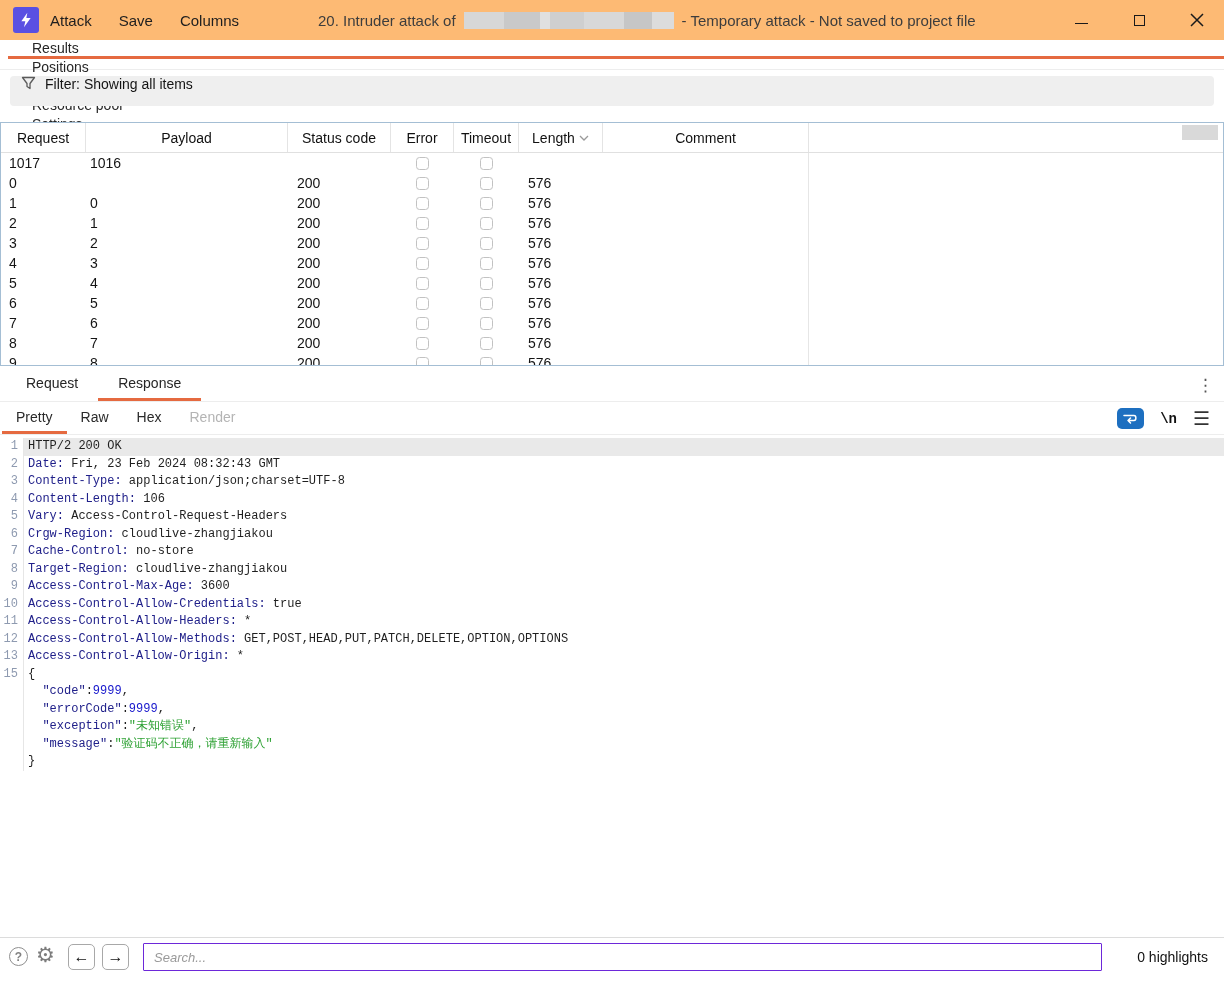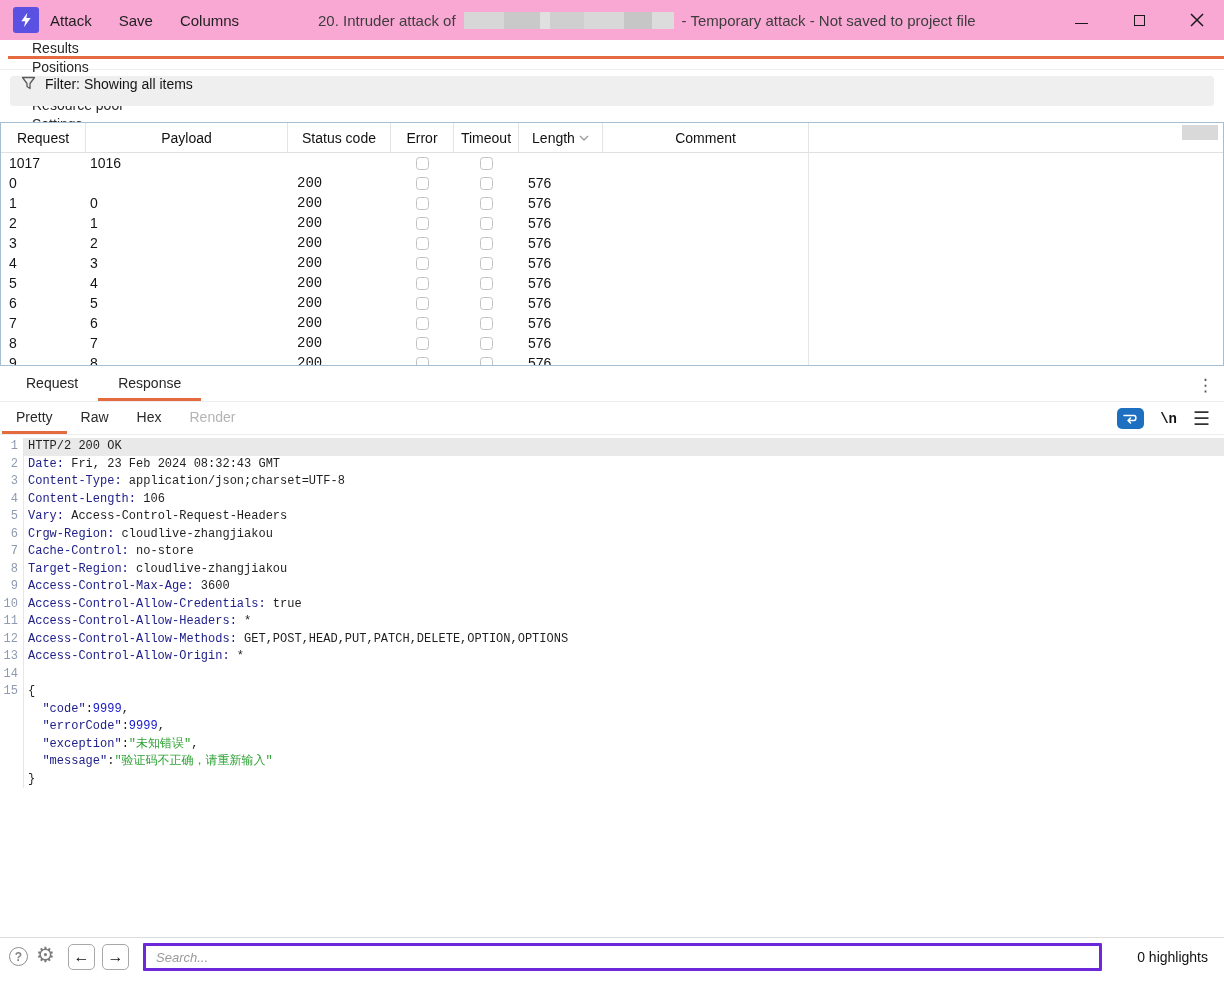--- a/index.html
+++ b/index.html
@@ -1,21 +1,21 @@
 <!DOCTYPE html>
 <html><head>
 <meta charset="utf-8">
 <style>
   * { margin:0; padding:0; box-sizing:border-box; }
   html,body { width:1224px; height:1006px; background:#fff; overflow:hidden;
     font-family:"Liberation Sans", sans-serif; }
   .window { position:relative; width:1224px; height:1006px; background:#fff; }
 
   
-  .titlebar { position:absolute; top:0; left:0; right:0; height:40px; background:#f9a8d4;text-align:center; }
+  .titlebar { position:absolute; top:0; left:0; right:0; height:40px; background:#fdba74;text-align:center; }
   .logo { position:absolute; left:13px; top:7px; width:26px; height:26px; border-radius:3px;
     background:#5a50e2; display:flex; align-items:center; justify-content:center; }
   .menubar { position:absolute; left:50px; top:0; height:40px; display:flex; align-items:center; gap:27px; }
   .menu-item { font-size:15px; color:#1e1e1e; cursor:default; }
   .wtitle { position:absolute; left:318px; top:0; height:40px; display:flex; align-items:center;
     font-size:15px; color:#3d3d3d; white-space:nowrap; }
   .redact { display:inline-flex; align-items:center; height:18px; margin:0 8px; }
   .redact i { display:inline-block; height:17px; }
   .wcontrols { position:absolute; right:0; top:0; height:40px; display:flex; align-items:center;
     gap:44px; padding-right:20px; }
@@ -41,21 +41,21 @@
   .thead { display:grid; grid-template-columns:85px 202px 103px 63px 65px 84px 206px 1fr;
     height:30px; border-bottom:1px solid #e0e0e0; }
   .hcell { display:flex; align-items:center; justify-content:center; gap:4px; font-size:14px;
     color:#111; border-right:1px solid #e4e4e4; cursor:default; white-space:nowrap; }
   .hcell.filler { border-right:none; }
   .tbody { position:relative; }
   .trow { display:grid; grid-template-columns:85px 202px 103px 63px 65px 84px 206px 1fr; height:20px; }
   .tcell { font-size:14px; color:#141414; display:flex; align-items:center; overflow:hidden; }
   .c-req  { padding-left:8px; }
   .c-pay  { padding-left:4px; }
-  .c-status { padding-left:9px;font-family:Liberation Mono, monospace; }
+  .c-status { padding-left:9px; }
   .c-len  { padding-left:9px; }
   .c-cb   { justify-content:center; }
   .cb { width:13px; height:13px; border:1.5px solid #c2c2c2; border-radius:3.5px; background:#fff; }
   .vline { position:absolute; left:807px; top:30px; bottom:0; width:1px; background:#e6e6e6; }
   .scrollthumb { position:absolute; right:5px; top:2px; width:36px; height:15px; background:#d9d9d9; }
 
   
   .msgtabs { position:absolute; top:368px; left:0; right:0; height:34px; display:flex;
     padding-left:6px; border-bottom:1px solid #ededed; align-items:stretch; }
   .gtab { display:flex; align-items:center; padding:0 20px; font-size:14px; color:#262626;
@@ -98,21 +98,21 @@
   .helpicon { position:absolute; left:9px; top:9px; width:19px; height:19px; border:1.5px solid #8f8f8f;
     border-radius:50%; display:flex; align-items:center; justify-content:center;
     font-size:12px; font-weight:700; color:#828282; cursor:default; }
   .gearicon { position:absolute; left:36px; top:5px; font-size:21px; color:#7c7c7c; cursor:default; }
   .navbtn { position:absolute; top:6px; width:27px; height:26px; border:1px solid #a8a8a8;
     border-radius:5px; background:#fff; display:flex; align-items:center; justify-content:center;
     font-size:16px; color:#111; cursor:default; }
   .navbtn.back { left:68px; }
   .navbtn.fwd  { left:102px; }
   .searchinput { position:absolute; left:143px; top:5px; width:959px; height:28px;
-    border:3px solid #6d28d9; border-radius:1px; padding:0 10px; font-size:13px; color:#000000;
+    border:1px solid #6d28d9; border-radius:1px; padding:0 10px; font-size:13px; color:#000000;
     font-family:"Liberation Sans",sans-serif; outline:none; background:#fff; }
   .searchinput::placeholder { font-style:italic; color:#9a9a9a; }
   .highlights { position:absolute; right:16px; top:0; height:38px; display:flex; align-items:center;
     font-size:14px; color:#111; }
 
   
   .statusbar { position:absolute; top:976px; left:0; right:0; height:30px; background:#fff;margin-top:40px; }
   .paused { position:absolute; left:8px; top:7px; font-size:16px; color:#1c1c2e; }
   .progress { position:absolute; left:133px; right:8px; top:7px; height:13px; background:#d3d3d3;
     border-radius:6.5px; overflow:hidden; }
@@ -412,24 +412,20 @@
         </div>
         <div class="edline">
           <span class="gut">12</span>
           <span class="codeln"><span class="sg-n">Access-Control-Allow-Methods:</span><span class="sg-p"> GET,POST,HEAD,PUT,PATCH,DELETE,OPTION,OPTIONS</span></span>
         </div>
         <div class="edline">
           <span class="gut">13</span>
           <span class="codeln"><span class="sg-n">Access-Control-Allow-Origin:</span><span class="sg-p"> *</span></span>
         </div>
         <div class="edline">
-          <span class="gut">14</span>
-          <span class="codeln"></span>
-        </div>
-        <div class="edline">
           <span class="gut">15</span>
           <span class="codeln"><span class="sg-p">{</span></span>
         </div>
         <div class="edline">
           <span class="gut"></span>
           <span class="codeln"><span class="sg-p">  </span><span class="sg-n">"code"</span><span class="sg-p">:</span><span class="sg-num">9999</span><span class="sg-p">,</span></span>
         </div>
         <div class="edline">
           <span class="gut"></span>
           <span class="codeln"><span class="sg-p">  </span><span class="sg-n">"errorCode"</span><span class="sg-p">:</span><span class="sg-num">9999</span><span class="sg-p">,</span></span>

